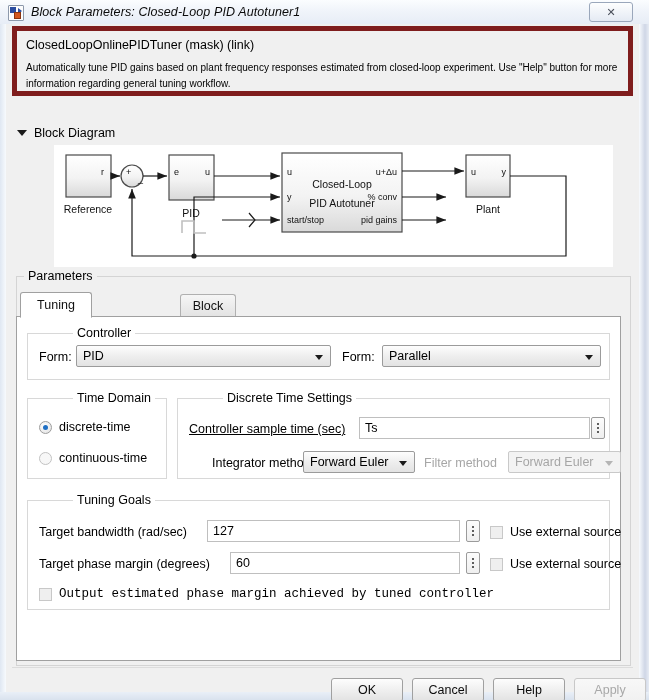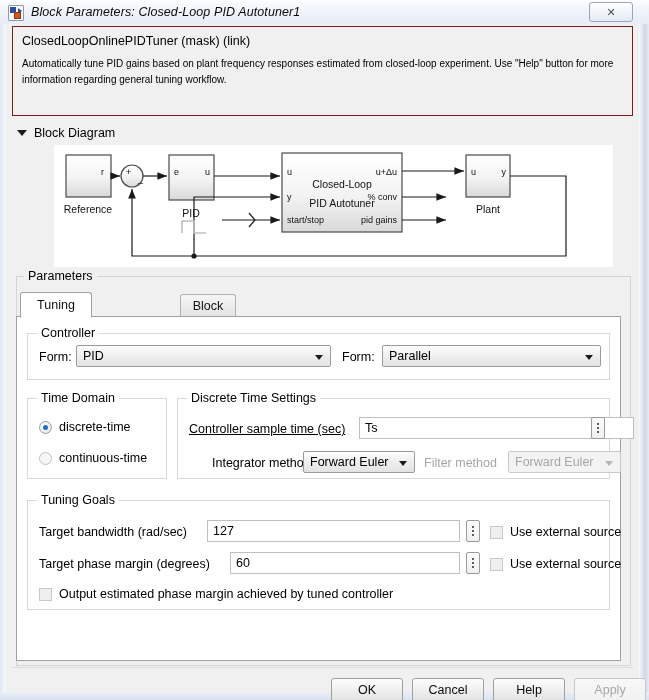--- a/index.html
+++ b/index.html
@@ -66,23 +66,23 @@
   #close-btn:after{ content:"\2715"; font-size:11px; color:#4a4f5a; }
 
   
   #client {
     position:absolute; left:6px; top:24px; width:633px; height:668px;
     background:#f0f0f0;
   }
 
   
   #desc-panel {
-    position:absolute; left:6px; top:2px; width:621px; height:90px;
+    position:absolute; left:6px; top:2px; width:621px; height:70px;
     background:#f0f0f0;
-    border:1px solid #7f1d1d;
+    border:5px solid #7f1d1d;
   }
   #desc-mask { padding:7px 9px 0 9px; font-size:12.5px; color:#000; }
   #desc-body { padding:8px 9px 0 9px; font-size:10px; color:#000; line-height:15.5px; }
 
   
   #bd-header {
     position:absolute; left:8px; top:100px; width:300px; height:18px;
     display:flex; align-items:center; font-size:12.5px;
   }
   #bd-arrow {
@@ -126,20 +126,21 @@
   #tab-panel {
     position:absolute; left:10px; top:292px; width:605px; height:345px;
     background:#fff; border:1px solid #a0a0a0;
   }
 
   
   .gbox { position:absolute; border:1px solid #d8d8d8; background:#fff; }
   .glegend {
     position:absolute; background:#fff; padding:0 4px; font-size:12.5px; color:#000;
     white-space:nowrap;
+    margin-left:36px;
   }
 
   .lbl { position:absolute; font-size:12.5px; color:#000; white-space:nowrap; }
   .lbl.disabled { color:#a6a6a6; }
 
   
   .combo {
     position:absolute; height:22px;
     background:linear-gradient(180deg,#fdfdfd,#ededed 55%,#e3e3e3);
     border:1px solid #9b9b9b; border-radius:2px;
@@ -348,21 +349,21 @@
       </div>
       <div class="radio off" style="left:22px; top:134px;">
         <span class="dot"></span>
         <span class="lbl" style="position:static;">continuous-time</span>
       </div>
 
       <div class="gbox" style="left:160px; top:81px; width:433px; height:81px;"></div>
       <div class="glegend" style="left:170px; top:74px;">Discrete Time Settings</div>
 
       <div class="lbl" style="left:172px; top:105px;text-decoration:underline;">Controller sample time (sec)</div>
-      <div class="tinput" style="left:342px; top:100px; width:275px;">
+      <div class="tinput" style="left:342px; top:100px; width:231px;">
         <span>Ts</span>
       </div>
       <div class="spinner" style="left:574px; top:100px;">
           <i></i>
           <i></i>
           <i></i>
         </div>
 
       <div class="lbl" style="left:172px; top:139px;margin-left:23px;">Integrator method</div>
       <div class="combo" style="left:286px; top:134px; width:112px;">
@@ -402,21 +403,21 @@
           <i></i>
           <i></i>
         </div>
       <div class="check light" style="left:473px; top:240px;">
         <span class="box"></span>
         <span class="lbl" style="position:static;">Use external source</span>
       </div>
 
       <div class="check light" style="left:22px; top:270px;">
         <span class="box"></span>
-        <span class="lbl" style="position:static;">Output estimated phase margin achieved by tuned controller</span>
+        <span class="lbl" style="position:static;font-family:Liberation Mono, monospace;">Output estimated phase margin achieved by tuned controller</span>
       </div>
 
     </div>
 
     <div class="sep-line"></div>
 
     <div id="buttonbar">
       <div class="btn" style="left:319px;">
         <span>OK</span>
       </div>

